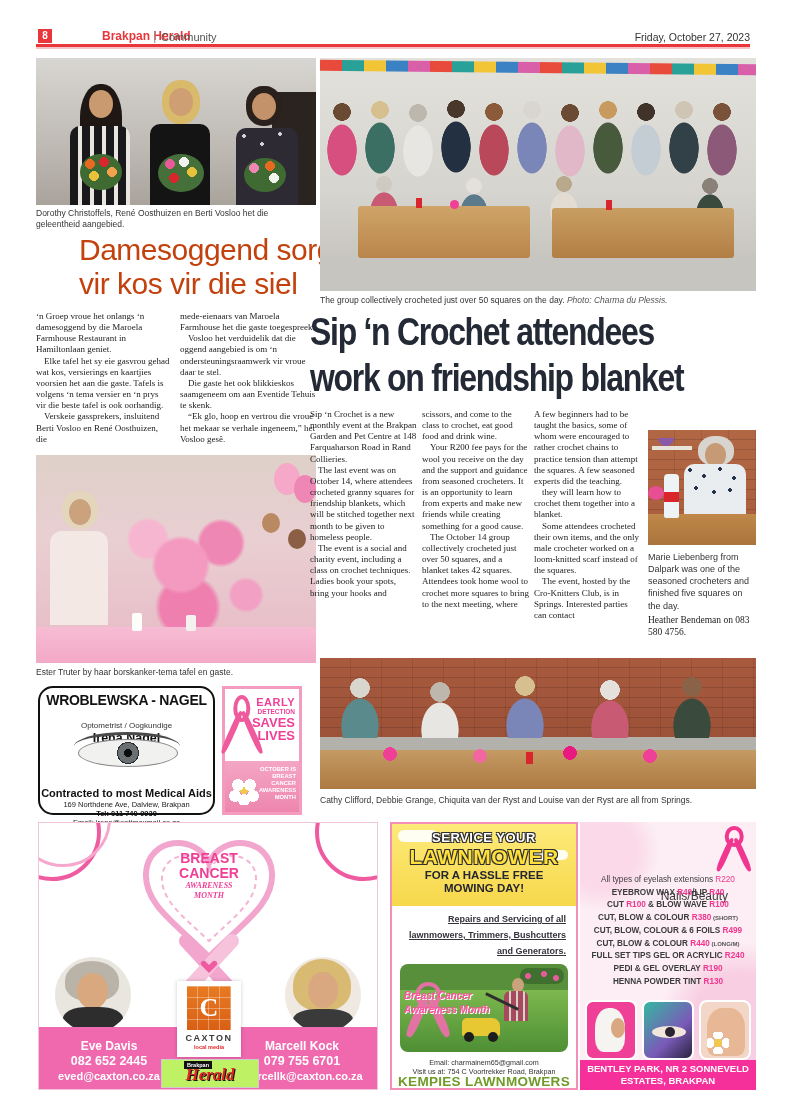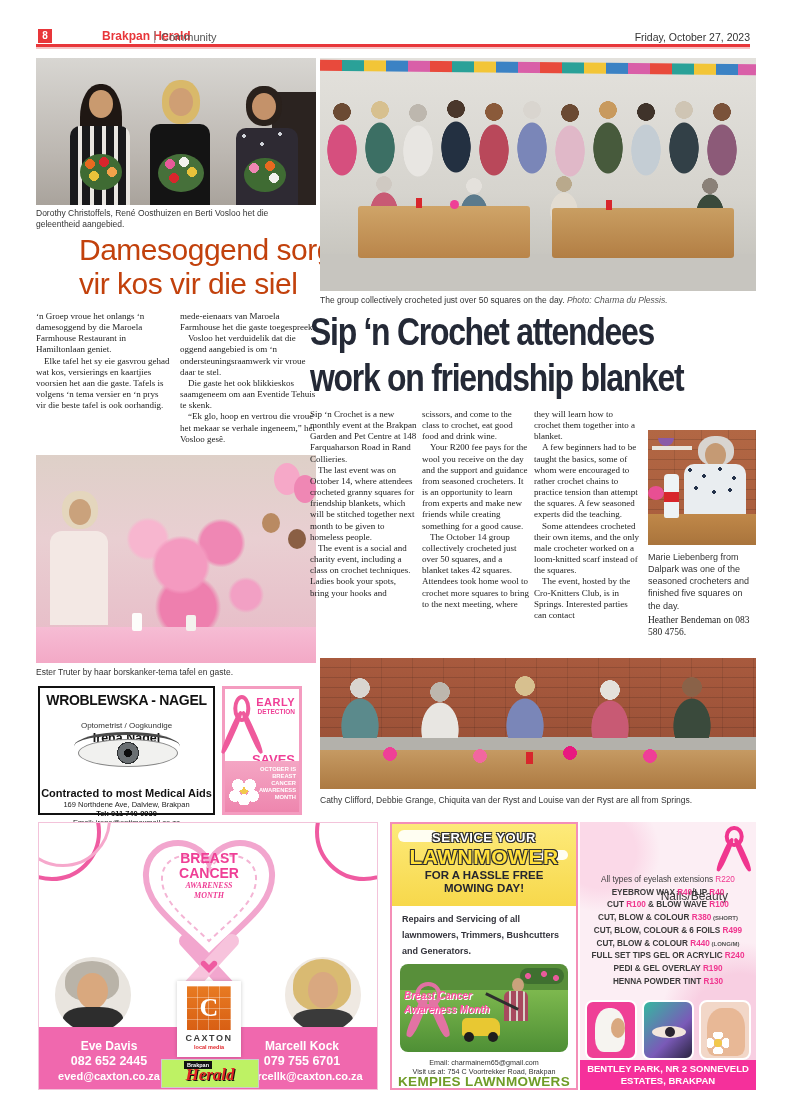--- a/index.html
+++ b/index.html
@@ -61,20 +61,21 @@
     <div style="left:208px;top:100px;width:42px;height:34px;border-radius:50%;background:radial-gradient(circle 5px at 10px 10px,#ef87b4 95%,transparent),radial-gradient(circle 5px at 26px 8px,#e86a20 95%,transparent),radial-gradient(circle 5px at 30px 20px,#f2f2ee 95%,transparent),#3f6b33;"></div>
   </div>
   <div class="abs caption" style="left:36px;top:208px;width:272px;">Dorothy Christoffels, René Oosthuizen en Berti Vosloo het die geleentheid aangebied.</div>
 
   <div class="hl-left" style="left:36px;top:233px;">Damesoggend sorg</div>
   <div class="hl-left" style="left:36px;top:267px;">vir kos vir die siel</div>
 
   <div class="bodycol" style="left:36px;top:311px;width:134px;">
     <p>‘n Groep vroue het onlangs ‘n damesoggend by die Maroela Farmhouse Restaurant in Hamiltonlaan geniet.</p>
     <p>Elke tafel het sy eie gasvrou gehad wat kos, versierings en kaartjies voorsien het aan die gaste. Tafels is volgens ‘n tema versier en ‘n prys vir die beste tafel is ook oorhandig.</p>
+    <p>Verskeie gassprekers, insluitend Berti Vosloo en René Oosthuizen, die</p>
   </div>
   <div class="bodycol" style="left:180px;top:311px;width:136px;">
     <p>mede-eienaars van Maroela Farmhouse het die gaste toegespreek.</p>
     <p>Vosloo het verduidelik dat die oggend aangebied is om ‘n ondersteuningsraamwerk vir vroue daar te stel.</p>
     <p>Die gaste het ook blikkieskos saamgeneem om aan Eventide Tehuis te skenk.</p>
     <p>“Ek glo, hoop en vertrou die vroue het mekaar se verhale ingeneem,” het Vosloo gesê.</p>
   </div>
 
   <div class="photo" style="left:36px;top:455px;width:280px;height:208px;background:linear-gradient(180deg,#ded0c8,#e9cfd2 40%,#e7b9c6);">
     <div style="left:0;top:0;width:280px;height:208px;background:radial-gradient(circle 42px at 145px 110px,#f49ac0 60%,transparent 70%),radial-gradient(circle 34px at 185px 88px,#ef87b4 60%,transparent 72%),radial-gradient(circle 30px at 112px 84px,#f7b6cf 60%,transparent 72%),radial-gradient(circle 46px at 152px 152px,#ee7fae 60%,transparent 72%),radial-gradient(circle 24px at 210px 140px,#f2a0c4 60%,transparent 75%);"></div>
@@ -84,21 +85,21 @@
     <div style="left:33px;top:44px;width:22px;height:26px;background:#caa27c;border-radius:50%;"></div>
     <div style="left:14px;top:76px;width:58px;height:94px;background:#f3e8e4;border-radius:12px 12px 0 0;"></div>
     <div style="left:226px;top:58px;width:18px;height:20px;background:#b98a62;border-radius:50%;"></div>
     <div style="left:252px;top:74px;width:18px;height:20px;background:#8a5f44;border-radius:50%;"></div>
     <div style="left:0;top:172px;width:280px;height:36px;background:linear-gradient(180deg,#f6bcd4,#f3a9c6);"></div>
     <div style="left:96px;top:158px;width:10px;height:18px;background:#fdfdfb;border-radius:2px;"></div>
     <div style="left:150px;top:160px;width:10px;height:16px;background:#f4f2ee;border-radius:2px;"></div>
   </div>
   <div class="abs caption" style="left:36px;top:667px;width:272px;">Ester Truter by haar borskanker-tema tafel en gaste.</div>
 
-  <div class="adbox opt-ad" style="left:38px;top:686px;width:177px;height:129px;">
+  <div class="adbox opt-ad" style="left:38px;top:686px;width:177px;height:129px;border-radius:15px;">
     <div style="font:700 14px/15px 'Liberation Sans',sans-serif;color:#111;margin-top:5px;letter-spacing:-.3px;">WROBLEWSKA - NAGEL</div>
     <div style="font:400 8px/9px 'Liberation Sans',sans-serif;color:#333;margin-top:13px;">Optometrist / Oogkundige</div>
     <div style="font:600 12.5px/13px 'Liberation Sans',sans-serif;color:#111;margin-top:2px;">Irena Nagel</div>
     <div class="abs" style="left:30px;top:44px;width:116px;height:34px;">
       <div class="abs" style="left:4px;top:0;width:106px;height:26px;border-top:3px solid #4a4a4a;border-radius:50%;"></div>
       <div class="abs" style="left:8px;top:7px;width:98px;height:26px;border-radius:50%;border:1px solid #888;background:radial-gradient(circle at 50% 50%,#0c0c0c 0 4px,#6a6f72 4px 10px,#2c2f31 10px 11px,#f1f1ef 11px);"></div>
     </div>
     <div style="font:700 11px/12px 'Liberation Sans',sans-serif;color:#111;margin-top:42px;">Contracted to most Medical Aids</div>
     <div style="font:400 7.5px/9px 'Liberation Sans',sans-serif;color:#222;margin-top:1px;">169 Northdene Ave, Dalview, Brakpan</div>
     <div style="font:700 7.5px/9px 'Liberation Sans',sans-serif;color:#111;">Tel: 011 740-9930</div>
@@ -108,21 +109,21 @@
   <div class="adbox pink-ad" style="left:222px;top:686px;width:80px;height:129px;">
     <div class="abs" style="left:0;top:0;right:0;height:74px;background:#fff;"></div>
     <div class="rib" style="left:2px;top:6px;width:30px;height:62px;color:#ef5a9c;">
       <i class="loop"></i>
         <i class="tl"></i>
         <i class="tr"></i>
     </div>
     <div class="abs" style="right:4px;top:8px;text-align:right;color:#ef3f96;">
       <div style="font:700 11px/11px 'Liberation Sans',sans-serif;letter-spacing:.5px;">EARLY</div>
       <div style="font:700 6.5px/8px 'Liberation Sans',sans-serif;">DETECTION</div>
-      <div style="font:800 13px/13px 'Liberation Sans',sans-serif;margin-top:37px;">SAVES</div>
+      <div style="font:800 13px/13px 'Liberation Sans',sans-serif;">SAVES</div>
       <div style="font:800 13px/13px 'Liberation Sans',sans-serif;">LIVES</div>
     </div>
     <div class="abs" style="left:0;bottom:0;right:0;height:51px;background:linear-gradient(180deg,#f4a6c4,#ee86ae);overflow:hidden;">
       <div class="abs" style="left:4px;top:16px;width:30px;height:28px;background:radial-gradient(circle 6px at 9px 8px,#fff 95%,transparent),radial-gradient(circle 6px at 21px 8px,#fff 95%,transparent),radial-gradient(circle 6px at 6px 19px,#fff 95%,transparent),radial-gradient(circle 6px at 24px 19px,#fff 95%,transparent),radial-gradient(circle 6px at 15px 23px,#fff 95%,transparent),radial-gradient(circle 4px at 15px 13px,#f2c94c 95%,transparent);"></div>
       <div class="abs" style="right:3px;top:5px;width:46px;font:700 5.8px/7px 'Liberation Sans',sans-serif;color:#fff;text-align:right;">OCTOBER IS BREAST CANCER AWARENESS MONTH</div>
     </div>
   </div>
 
   <div class="photo" style="left:320px;top:58px;width:436px;height:233px;background:linear-gradient(180deg,#e3e1dc,#d6d4ce 58%,#c0beb7);">
     <div style="left:0;top:4px;width:436px;height:11px;transform:rotate(.6deg);background:repeating-linear-gradient(90deg,#e84a3c 0 22px,#2aa198 22px 44px,#f2c537 44px 66px,#3b82c4 66px 88px,#d95fa8 88px 110px);"></div>
@@ -150,22 +151,22 @@
     <p>Sip ‘n Crochet is a new monthly event at the Brakpan Garden and Pet Centre at 148 Farquaharson Road in Rand Collieries.</p>
     <p>The last event was on October 14, where attendees crocheted granny squares for friendship blankets, which will be stitched together next month to be given to homeless people.</p>
     <p>The event is a social and charity event, including a class on crochet techniques. Ladies book your spots, bring your hooks and</p>
   </div>
   <div class="bodycol" style="left:422px;top:409px;width:107px;">
     <p>scissors, and come to the class to crochet, eat good food and drink wine.</p>
     <p>Your R200 fee pays for the wool you receive on the day and the support and guidance from seasoned crocheters. It is an opportunity to learn from experts and make new friends while creating something for a good cause.</p>
     <p>The October 14 group collectively crocheted just over 50 squares, and a blanket takes 42 squares. Attendees took home wool to crochet more squares to bring to the next meeting, where</p>
   </div>
   <div class="bodycol" style="left:534px;top:409px;width:107px;">
+    <p>A few beginners had to be taught the basics, some of whom were encouraged to rather crochet chains to practice tension than attempt the squares. A few seasoned experts did the teaching.</p>
     <p>they will learn how to crochet them together into a blanket.</p>
-    <p>A few beginners had to be taught the basics, some of whom were encouraged to rather crochet chains to practice tension than attempt the squares. A few seasoned experts did the teaching.</p>
     <p>Some attendees crocheted their own items, and the only male crocheter worked on a loom-knitted scarf instead of the squares.</p>
     <p>The event, hosted by the Cro-Knitters Club, is in Springs. Interested parties can contact</p>
   </div>
 
   <div class="photo" style="left:648px;top:430px;width:108px;height:115px;background:linear-gradient(#b26744,#a85c3c);">
     <div style="left:0;top:0;width:108px;height:115px;background:repeating-linear-gradient(180deg,transparent 0 9px,#00000022 9px 10px),repeating-linear-gradient(90deg,transparent 0 26px,#00000018 26px 27px);"></div>
     <div style="left:4px;top:16px;width:40px;height:4px;background:#e8e4dc;"></div>
     <div style="left:10px;top:8px;width:16px;height:8px;background:#8a5aa8;border-radius:0 0 8px 8px;"></div>
     <div style="left:50px;top:6px;width:36px;height:30px;background:#d8d4d0;border-radius:46%;"></div>
     <div style="left:57px;top:13px;width:21px;height:24px;background:#c59a74;border-radius:50%;"></div>
@@ -249,21 +250,21 @@
     <div class="abs" style="left:0;top:0;width:184px;height:82px;background:linear-gradient(#fdea7a,#f7d84b);">
       <div class="abs" style="left:6px;top:6px;width:40px;height:12px;background:#fffef2;border-radius:10px;"></div>
       <div class="abs" style="right:8px;top:26px;width:34px;height:10px;background:#fffef2;border-radius:10px;"></div>
     </div>
     <div class="abs" style="left:0;top:6px;width:184px;text-align:center;">
       <div class="outline-dark" style="font:800 13px/15px 'Liberation Sans',sans-serif;color:#fff;letter-spacing:.5px;">SERVICE YOUR</div>
       <div class="outline-dark" style="font:800 21px/23px 'Liberation Sans',sans-serif;color:#ffe03a;letter-spacing:.5px;">LAWNMOWER</div>
       <div style="font:800 11.5px/14px 'Liberation Sans',sans-serif;color:#26262e;">FOR A HASSLE FREE</div>
       <div style="font:800 11.5px/13px 'Liberation Sans',sans-serif;color:#26262e;">MOWING DAY!</div>
     </div>
-    <div class="abs" style="left:10px;top:88px;width:164px;font:700 9px/1.75 'Liberation Sans',sans-serif;color:#33333b;text-align:left;">Repairs and Servicing of all lawnmowers, Trimmers, Bushcutters and Generators.</div>
+    <div class="abs" style="left:10px;top:88px;width:164px;font:700 9px/1.75 'Liberation Sans',sans-serif;color:#33333b;text-align:right;text-decoration:underline;">Repairs and Servicing of all lawnmowers, Trimmers, Bushcutters and Generators.</div>
     <div class="photo" style="left:8px;top:140px;width:168px;height:88px;border-radius:8px;background:linear-gradient(#588f3a 0 30%,#7db84e 30%,#4e8f35);">
       <div style="left:120px;top:4px;width:44px;height:16px;background:radial-gradient(circle 3px at 8px 8px,#e85a9a 95%,transparent),radial-gradient(circle 3px at 24px 6px,#e85a9a 95%,transparent),radial-gradient(circle 3px at 36px 10px,#e85a9a 95%,transparent),#3f7030;border-radius:8px;"></div>
       <div style="left:112px;top:14px;width:12px;height:14px;background:#caa27c;border-radius:50%;"></div>
       <div style="left:104px;top:27px;width:24px;height:30px;background:repeating-linear-gradient(90deg,#a84a5e 0 5px,#d9d2c8 5px 7px);border-radius:6px 6px 0 0;"></div>
       <div style="left:84px;top:36px;width:36px;height:3px;background:#2e2e2e;transform:rotate(26deg);"></div>
       <div style="left:62px;top:54px;width:38px;height:18px;background:#e8c832;border-radius:5px 8px 2px 2px;"></div>
       <div style="left:64px;top:68px;width:10px;height:10px;background:#1e1e1e;border-radius:50%;"></div>
       <div style="left:88px;top:68px;width:10px;height:10px;background:#1e1e1e;border-radius:50%;"></div>
       <div class="rib" style="left:6px;top:18px;width:44px;height:58px;color:#f06eae;opacity:.9;">
         <i class="loop"></i>

